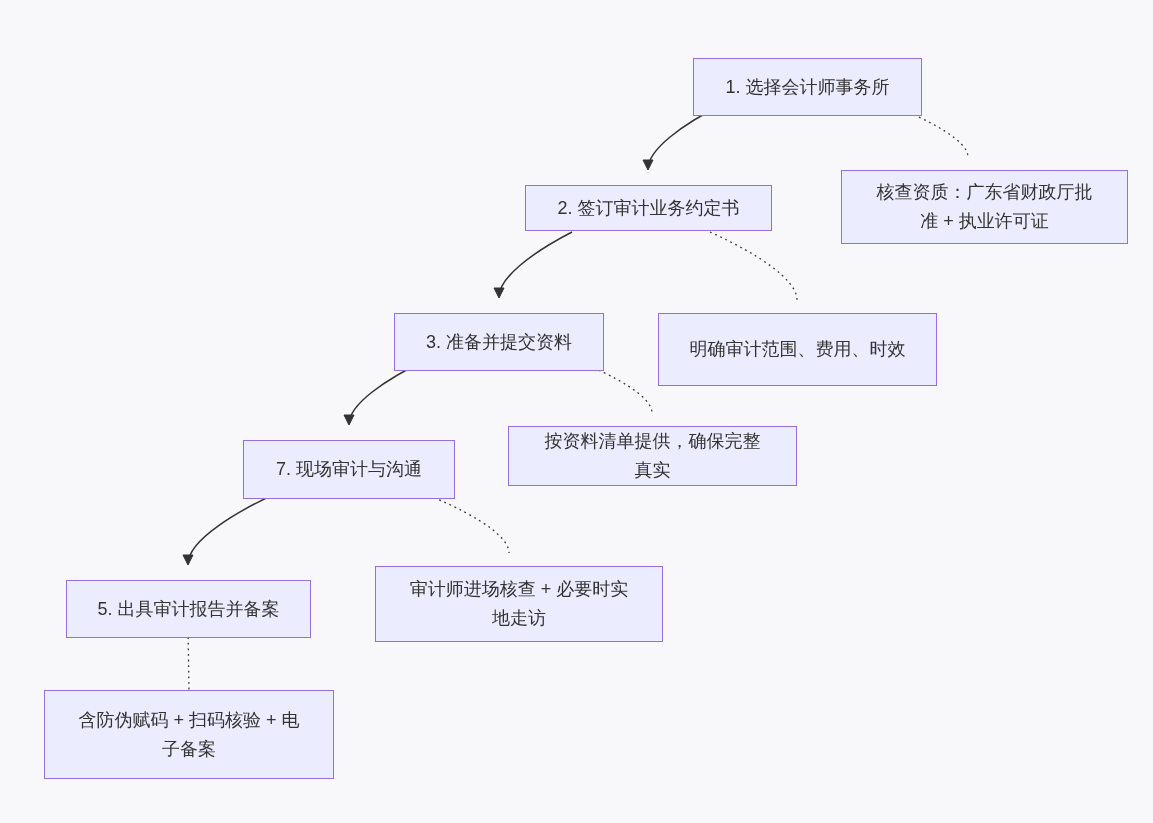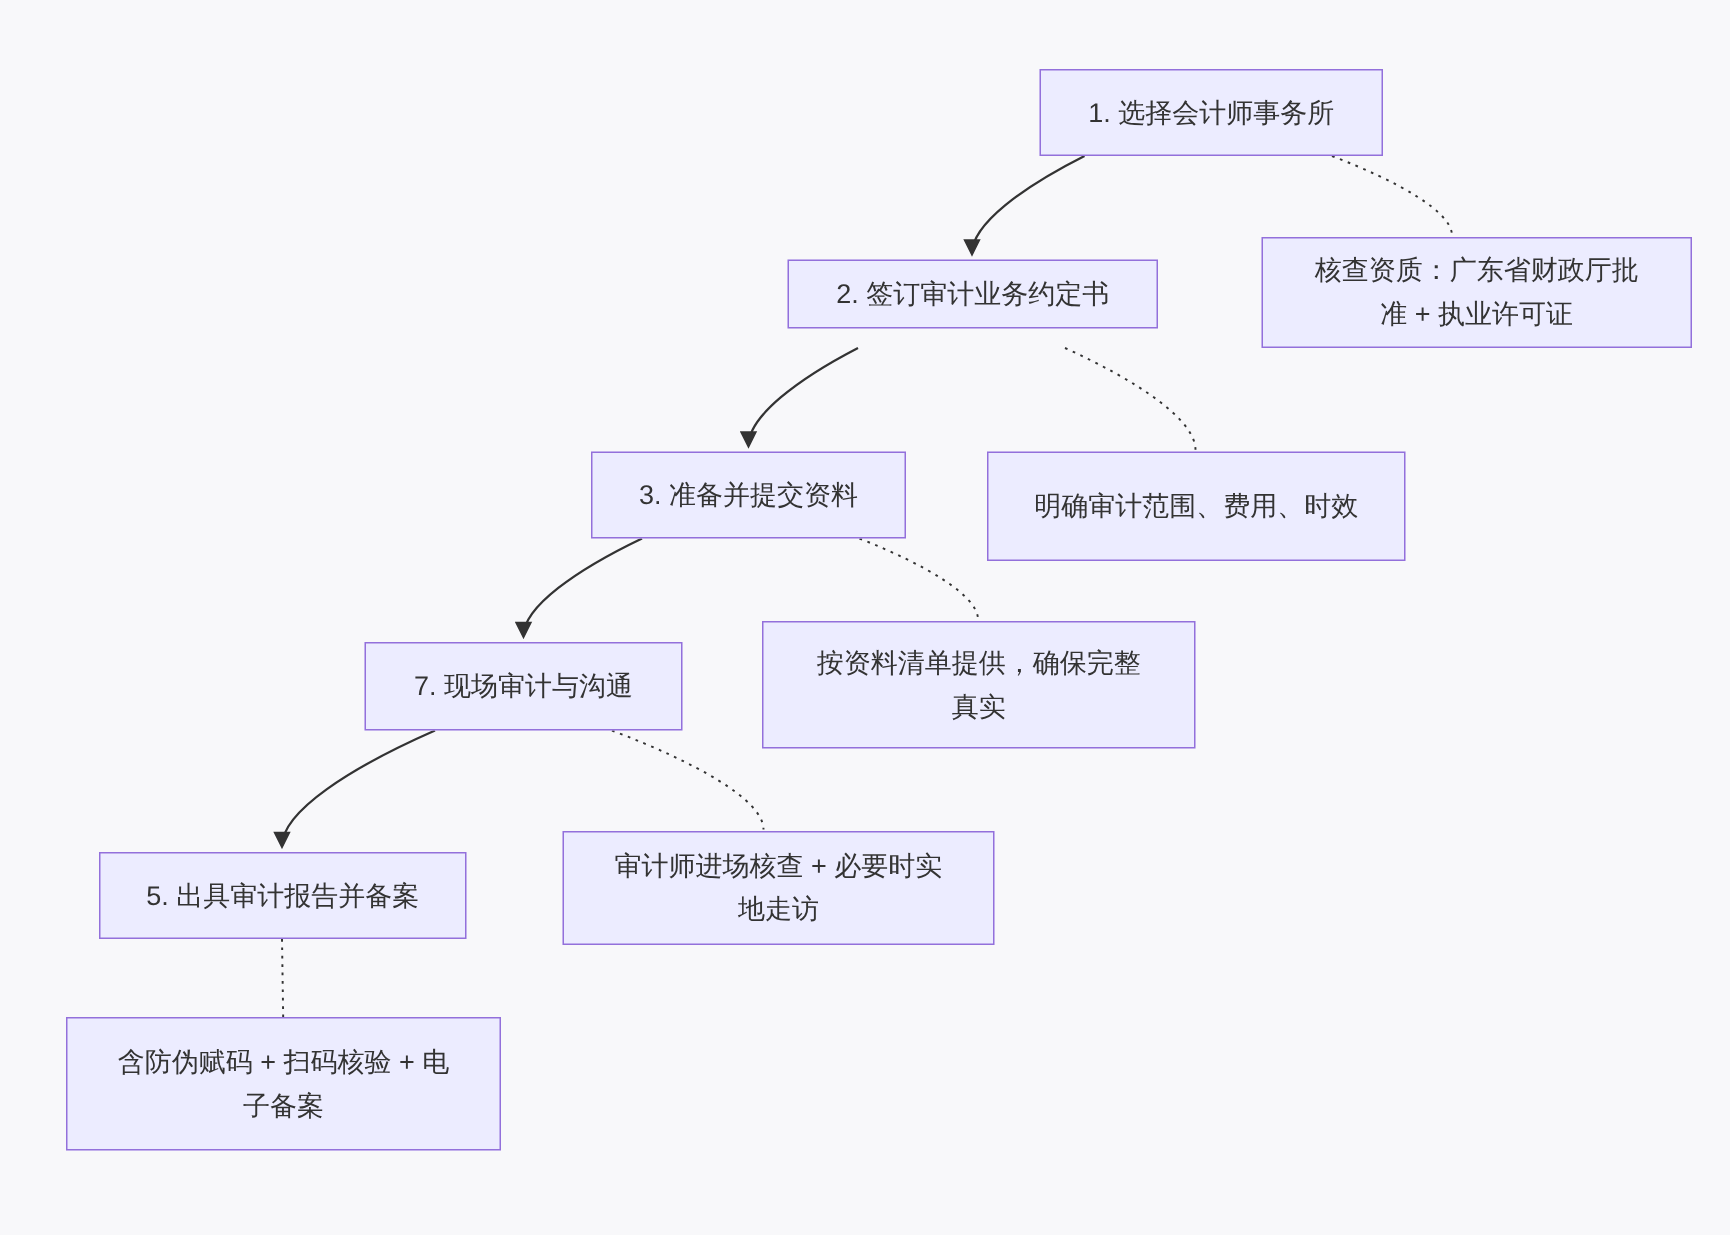--- a/index.html
+++ b/index.html
@@ -45,20 +45,21 @@
     border: 1px solid var(--node-border);
     color: var(--text);
     display: flex;
     align-items: center;
     justify-content: center;
     text-align: center;
     font-size: 18px;
     line-height: 29px;
     white-space: pre-line;
     padding: 2px 10px;
+    margin-top: 12px;
   }
 </style>
 </head>
 <body>
 
 <div class="canvas">
   <svg class="edges-layer" viewBox="0 0 1153 823" xmlns="http://www.w3.org/2000/svg">
     <defs>
       <marker id="arrowhead" viewBox="0 0 12 12" refX="10" refY="6" markerWidth="8" markerHeight="8" orient="auto">
         <path d="M1,1 L11,6 L1,11 Z" style="fill: var(--edge); stroke: var(--edge);"></path>
@@ -77,21 +78,21 @@
       </g>
   </svg>
   <div id="node-layer">
       <div class="node" style="left: 693px; top: 46px; width: 229px; height: 58px;"><span>1. 选择会计师事务所</span></div>
       <div class="node" style="left: 525px; top: 173px; width: 247px; height: 46px;"><span>2. 签订审计业务约定书</span></div>
       <div class="node" style="left: 841px; top: 158px; width: 287px; height: 74px;"><span>核查资质：广东省财政厅批
 准 + 执业许可证</span></div>
       <div class="node" style="left: 394px; top: 301px; width: 210px; height: 58px;"><span>3. 准备并提交资料</span></div>
       <div class="node" style="left: 658px; top: 301px; width: 279px; height: 73px;"><span>明确审计范围、费用、时效</span></div>
       <div class="node" style="left: 243px; top: 428px; width: 212px; height: 59px;"><span>7. 现场审计与沟通</span></div>
-      <div class="node" style="left: 508px; top: 414px; width: 289px; height: 85px;"><span>按资料清单提供，确保完整
+      <div class="node" style="left: 508px; top: 414px; width: 289px; height: 60px;"><span>按资料清单提供，确保完整
 真实</span></div>
       <div class="node" style="left: 66px; top: 568px; width: 245px; height: 58px;"><span>5. 出具审计报告并备案</span></div>
       <div class="node" style="left: 375px; top: 554px; width: 288px; height: 76px;"><span>审计师进场核查 + 必要时实
 地走访</span></div>
       <div class="node" style="left: 44px; top: 678px; width: 290px; height: 89px; text-align: center;"><span>含防伪赋码 + 扫码核验 + 电
 子备案</span></div>
     </div>
 </div>
 
 </body></html>

